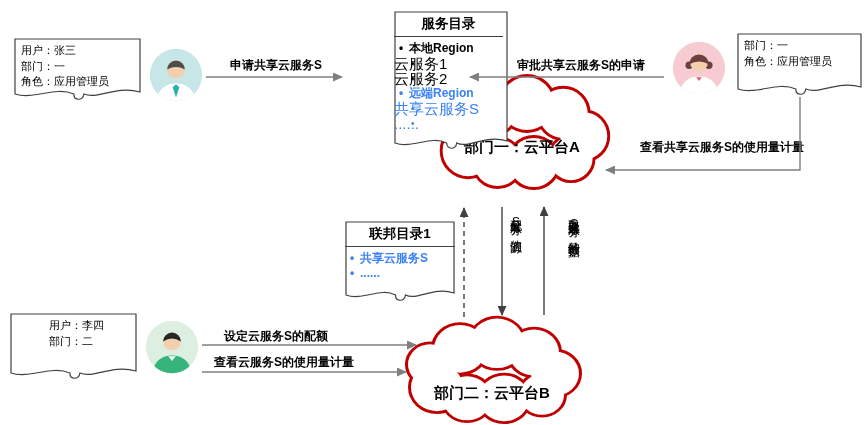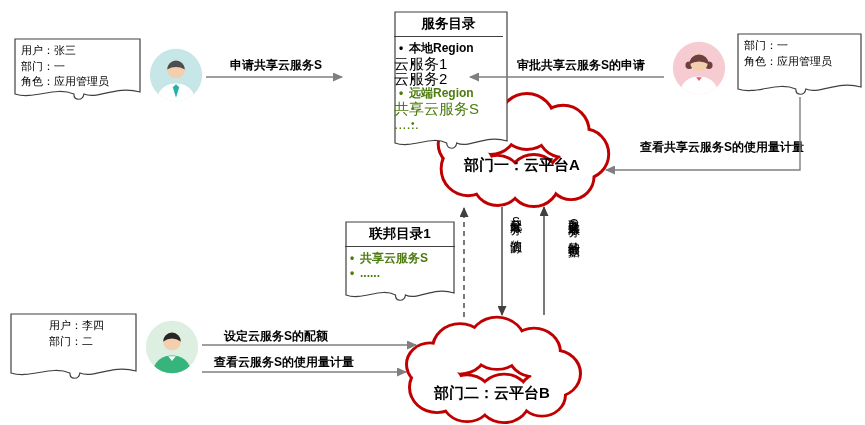--- a/index.html
+++ b/index.html
@@ -12,21 +12,21 @@
   .cat-content{position:relative;z-index:1;}
   .cat-title{font-weight:bold;font-size:13.5px;text-align:center;padding-top:4px;}
   .cat-hr{height:0;border-top:1px solid #404040;margin-top:3px;}
   .cat-items{padding-top:4px;}
   .cat-item{position:relative;font-size:12px;line-height:15px;white-space:nowrap;}
   .lv1{padding-left:15px;font-weight:bold;}
   .lv2{font-size:15px;}
   .cat-item::before{content:"•";position:absolute;top:0;}
   .lv1::before{left:5px;}
   .lv2::before{left:17px;font-size:10px;}
-  .blue{color:#4d7c0f;}
+  .blue{color:#3b82f6;}
   .lbl{position:absolute;z-index:3;font-size:12px;text-align:center;white-space:nowrap;font-weight:bold;}
   .vlbl{position:absolute;z-index:3;font-size:12px;writing-mode:vertical-rl;text-orientation:upright;letter-spacing:1px;line-height:17px;}
   .cloud{position:absolute;z-index:1;}
   .cloud svg{position:absolute;left:0;top:0;overflow:visible;}
   .cloud-label{position:absolute;left:0;width:100%;text-align:center;font-size:15px;font-weight:bold;z-index:2;}
   .avatar{position:absolute;z-index:2;width:56px;height:56px;}
 </style>
 </head>
 <body>
 
@@ -154,21 +154,21 @@
     <div class="cat-content">
       <div class="cat-title">联邦目录1</div>
       <div class="cat-hr"></div>
       <div class="cat-items">
         <div class="cat-item lv1 blue">共享云服务S</div>
         <div class="cat-item lv1 blue">......</div>
       </div>
     </div>
   </div>
 
-  <div class="cloud" style="left:424px;top:90px;width:196px;height:118px;">
+  <div class="cloud" style="left:424px;top:72px;width:196px;height:118px;">
     <svg width="196" height="118" viewBox="0 0 200 120" preserveAspectRatio="none">
       <defs>
         <g id="cg1">
           <circle cx="45" cy="80" r="26"></circle>
             <circle cx="38" cy="55" r="22"></circle>
             <circle cx="68" cy="38" r="26"></circle>
           <circle cx="105" cy="32" r="27"></circle>
             <circle cx="142" cy="42" r="25"></circle>
             <circle cx="163" cy="65" r="24"></circle>
           <circle cx="150" cy="88" r="22"></circle>

